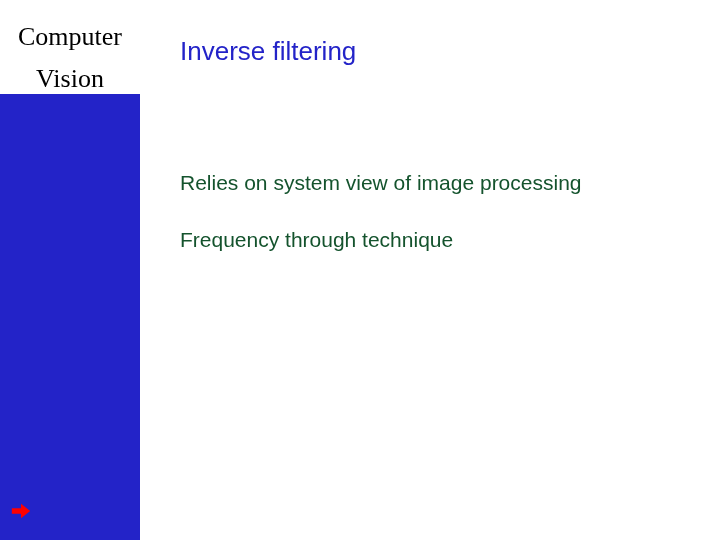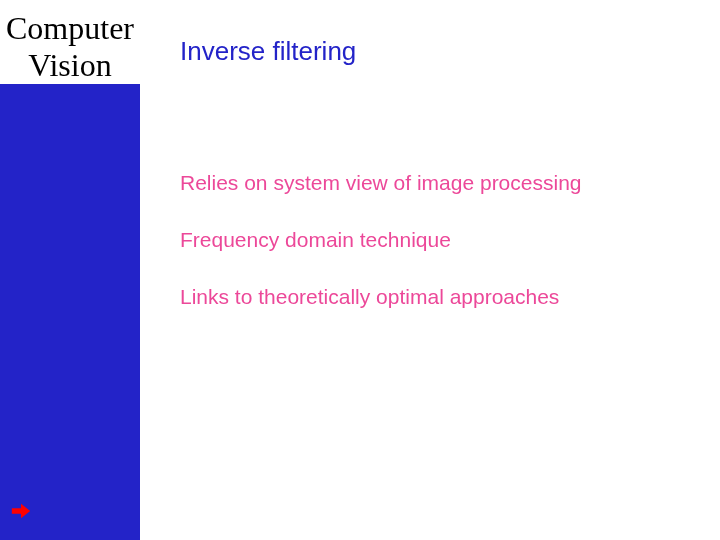--- a/index.html
+++ b/index.html
@@ -21,23 +21,24 @@
     position: absolute;
     left: 0;
     top: 0;
     width: 140px;
     padding-top: 10px;
     background: #ffffff;
     text-align: center;
   }
   .sidebar-title-line {
     font-family: "Times New Roman", Times, serif;
-    font-size: 32px;
+    font-size: 26px;
     color: #000000;
     line-height: 1.15;
+    margin-top: 12px;
   }
   .arrow {
     position: absolute;
     left: 10px;
     bottom: 18px;
     width: 22px;
     height: 22px;
     color: #ff0000;
   }
   .content {
@@ -55,21 +56,21 @@
     color: #2323c8;
   }
   .bullets {
     position: absolute;
     left: 40px;
     top: 158px;
     width: 520px;
   }
   .bullet {
     font-size: 21px;
-    color: #ec4899;
+    color: #14532d;
     margin-bottom: 32px;
     line-height: 1.2;
   }
 </style>
 </head>
 <body>
 
 <div class="sidebar">
   <div class="sidebar-title-wrap">
     <div class="sidebar-title-line">Computer</div>
@@ -79,16 +80,15 @@
     <svg viewBox="0 0 24 24" width="22" height="22">
       <path d="M2 9 L12 9 L12 4 L22 12 L12 20 L12 15 L2 15 Z" fill="#ff0000"></path>
     </svg>
   </div>
 </div>
 
 <div class="content">
   <div class="heading">Inverse filtering</div>
   <div class="bullets">
     <div class="bullet">Relies on system view of image processing</div>
-    <div class="bullet">Frequency domain technique</div>
-    <div class="bullet">Links to theoretically optimal approaches</div>
+    <div class="bullet">Frequency through technique</div>
   </div>
 </div>
 
 </body></html>

